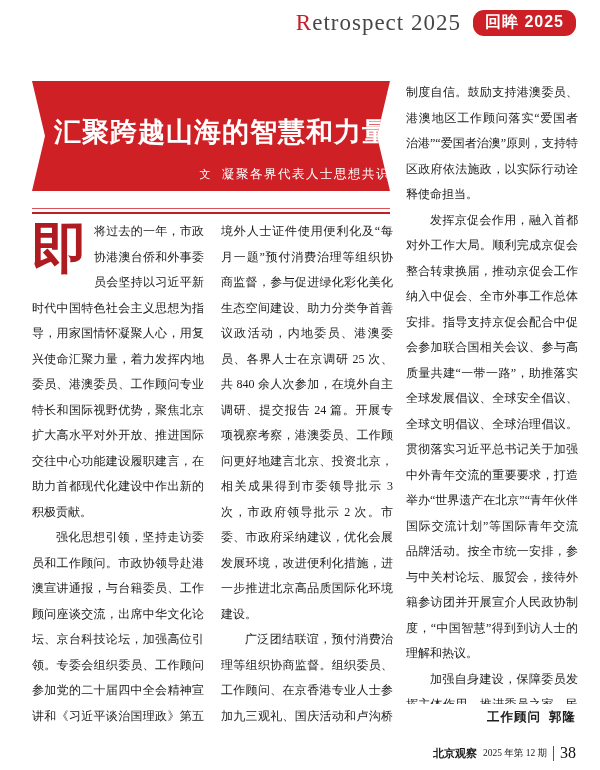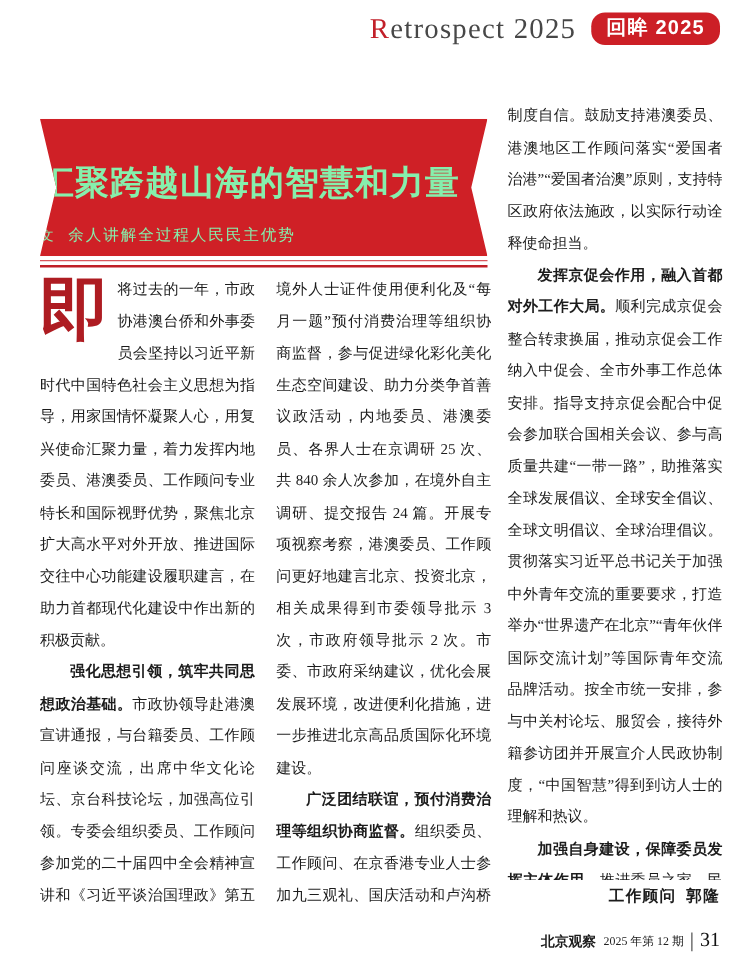--- a/index.html
+++ b/index.html
@@ -16,24 +16,24 @@
   .masthead{font-size:23px;letter-spacing:1px;color:#474747;margin-left:22px;}
   .masthead .r{color:#c2202a;}
   .badge{
     background:#cc1f26;color:#ffffff;
     font-family:"Liberation Sans","DejaVu Sans",sans-serif;
     font-weight:bold;font-size:16px;
     padding:2px 12px 3px 12px;letter-spacing:1px;border-radius:11px;
   }
   
   .banner{
-    position:absolute;left:32px;top:95px;width:358px;height:110px;
+    position:absolute;left:32px;top:81px;width:358px;height:110px;
     background:#cf2026;
     clip-path:polygon(0 0,100% 0,calc(100% - 13px) 50%,100% 100%,0 100%,13px 50%);
-    text-align:left;color:#86efac;
+    text-align:right;color:#ffffff;
   }
   .banner .title{
     margin-top:33px;
     font-family:"Liberation Sans","DejaVu Sans",sans-serif;
     font-weight:800;font-size:27px;letter-spacing:1px;
   }
   .banner .byline{
     margin-top:16px;font-size:12.5px;letter-spacing:1.5px;
     font-family:"Liberation Sans","DejaVu Sans",sans-serif;
   }
@@ -47,21 +47,21 @@
     position:absolute;width:172px;
     font-size:12px;line-height:25.5px;
     text-align:justify;text-justify:inter-ideograph;
     overflow:hidden;
   }
   .col1{left:32px;top:219px;height:514px;}
   .col2{left:221px;top:219px;height:514px;}
   .col3{left:406px;top:80px;height:624px;}
   .para{margin:0;}
   .para.indent{text-indent:2em;}
-  .lead{font-weight:bold;}
+  .lead{font-weight:normal;}
   .dropcap{
     float:left;
     font-size:56px;line-height:0.92;
     font-weight:bold;color:#ae1c22;
     margin:5px 6px 0 0;
   }
   
   .editor{
     position:absolute;left:406px;top:709px;width:170px;
     text-align:right;font-weight:bold;font-size:12.5px;letter-spacing:1px;
@@ -83,28 +83,28 @@
 <div class="page">
 
   <div class="header">
     <span class="masthead"><span class="r">R</span><span>etrospect 2025</span></span>
     <span class="badge">回眸 2025</span>
   </div>
 
   <div class="banner">
     <div class="title">汇聚跨越山海的智慧和力量</div>
     <div class="byline">
-      <span class="byline-prefix">文</span><span>余人讲解全过程人民民主优势</span>
+      <span class="byline-prefix">文</span><span>凝聚各界代表人士思想共识</span>
     </div>
   </div>
   <div class="rule"></div>
 
   <div class="col col1">
     <p class="para"><span class="dropcap">即</span><span>将过去的一年，市政协港澳台侨和外事委员会坚持以习近平新时代中国特色社会主义思想为指导，用家国情怀凝聚人心，用复兴使命汇聚力量，着力发挥内地委员、港澳委员、工作顾问专业特长和国际视野优势，聚焦北京扩大高水平对外开放、推进国际交往中心功能建设履职建言，在助力首都现代化建设中作出新的积极贡献。</span></p>
-    <p class="para indent"><b class="lead">强化思想引领，筑牢共同思想政治基础。</b><span>市政协领导赴港澳宣讲通报，与台籍委员、工作顾问座谈交流，出席中华文化论坛、京台科技论坛，加强高位引领。专委会组织委员、工作顾问参加党的二十届四中全会精神宣讲和《习近平谈治国理政》第五卷读书活动，通过学习座谈会跟进学习习近平总书记最新重要讲话精神、纪念台湾光复 80 周年大会等会议精神，不断深化对习近平外交思想和习近平总书记关于港澳台侨工作的重要论述的理解和认识，实现思想上的共同进步。</span></p>
+    <p class="para indent"><b class="lead">强化思想引领，坚持走访委员和工作顾问。</b><span>市政协领导赴港澳宣讲通报，与台籍委员、工作顾问座谈交流，出席中华文化论坛、京台科技论坛，加强高位引领。专委会组织委员、工作顾问参加党的二十届四中全会精神宣讲和《习近平谈治国理政》第五卷读书活动，通过学习座谈会跟进学习习近平总书记最新重要讲话精神、纪念台湾光复 80 周年大会等会议精神，不断深化对习近平外交思想和习近平总书记关于港澳台侨工作的重要论述的理解和认识，实现思想上的共同进步。</span></p>
 
   </div>
 
   <div class="col col2">
     <p class="para"><span>境外人士证件使用便利化及“每月一题”预付消费治理等组织协商监督，参与促进绿化彩化美化生态空间建设、助力分类争首善议政活动，内地委员、港澳委员、各界人士在京调研 25 次、共 840 余人次参加，在境外自主调研、提交报告 24 篇。开展专项视察考察，港澳委员、工作顾问更好地建言北京、投资北京，相关成果得到市委领导批示 3 次，市政府领导批示 2 次。市委、市政府采纳建议，优化会展发展环境，改进便利化措施，进一步推进北京高品质国际化环境建设。</span></p>
     <p class="para indent"><b class="lead">广泛团结联谊，预付消费治理等组织协商监督。</b><span>组织委员、工作顾问、在京香港专业人士参加九三观礼、国庆活动和卢沟桥醒狮越野跑等活动，相关人士通过媒体踊跃发声，影响带动海内外同胞为实现祖国统一、民族复兴团结奋斗。坚持走访委员和工作顾问，围绕防范海外风险隐患和民间外交等关切问题座谈交流，协助解决在京发展问题。擦亮“走进人民政协，认识协商民主”品牌，为港澳台侨青少年及各界人士 600 余人讲解全过程人民民主优势，推动增进“一国两制”</span></p>
   </div>
 
   <div class="col col3">
     <p class="para"><span>制度自信。鼓励支持港澳委员、港澳地区工作顾问落实“爱国者治港”“爱国者治澳”原则，支持特区政府依法施政，以实际行动诠释使命担当。</span></p>
@@ -113,16 +113,16 @@
   </div>
 
   <div class="editor">
     <span>工作顾问</span><span class="name">郭隆</span>
   </div>
 
   <div class="footer">
     <span class="mag">北京观察</span>
     <span class="issue">2025 年第 12 期</span>
     <span class="sep"></span>
-    <span class="pagenum">31</span>
+    <span class="pagenum">38</span>
   </div>
 
 </div>
 
 </body></html>

